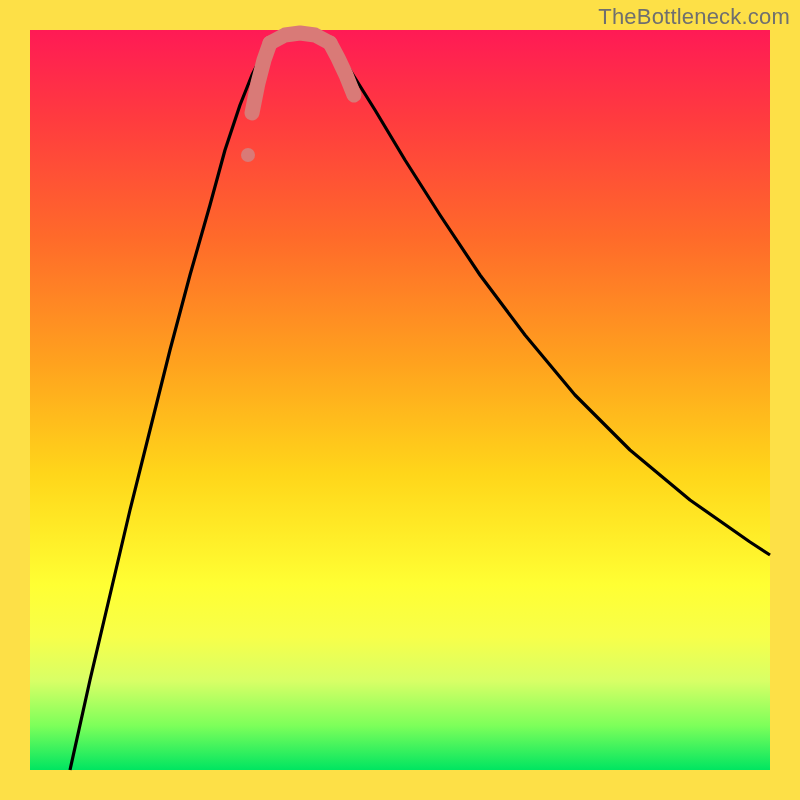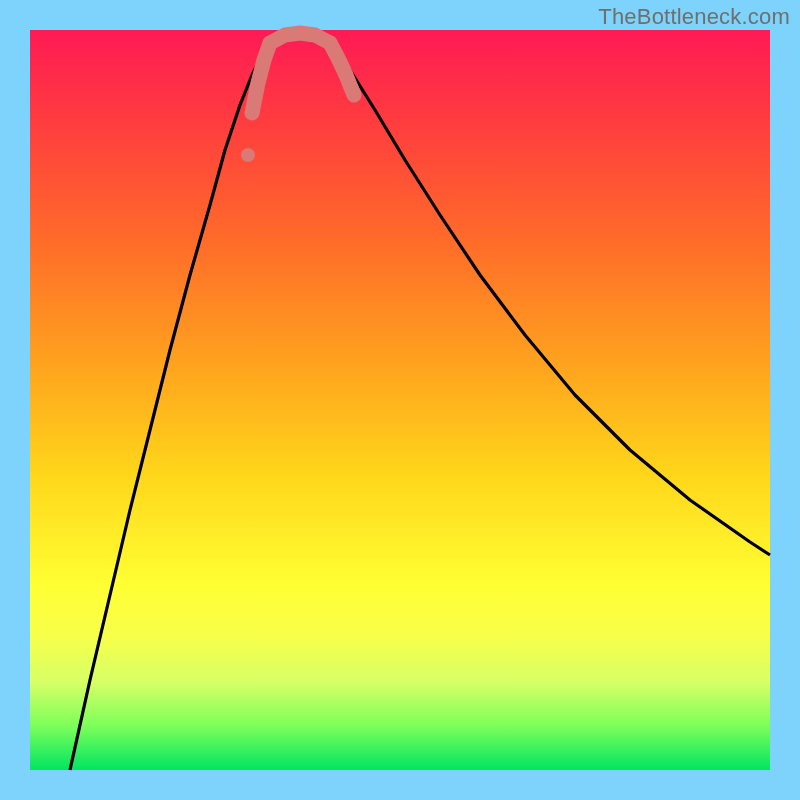--- a/index.html
+++ b/index.html
@@ -8,21 +8,21 @@
     width: 800px;
     height: 800px;
     background: #000000;
     overflow: hidden;
     font-family: Arial, Helvetica, sans-serif;
   }
   .stage {
     position: relative;
     width: 800px;
     height: 800px;
-    background: #7dd3fc;
+    background: #fde047;
   }
   .plot-area {
     position: absolute;
     left: 30px;
     top: 30px;
     width: 740px;
     height: 740px;
     
     background: linear-gradient(
       to bottom,

